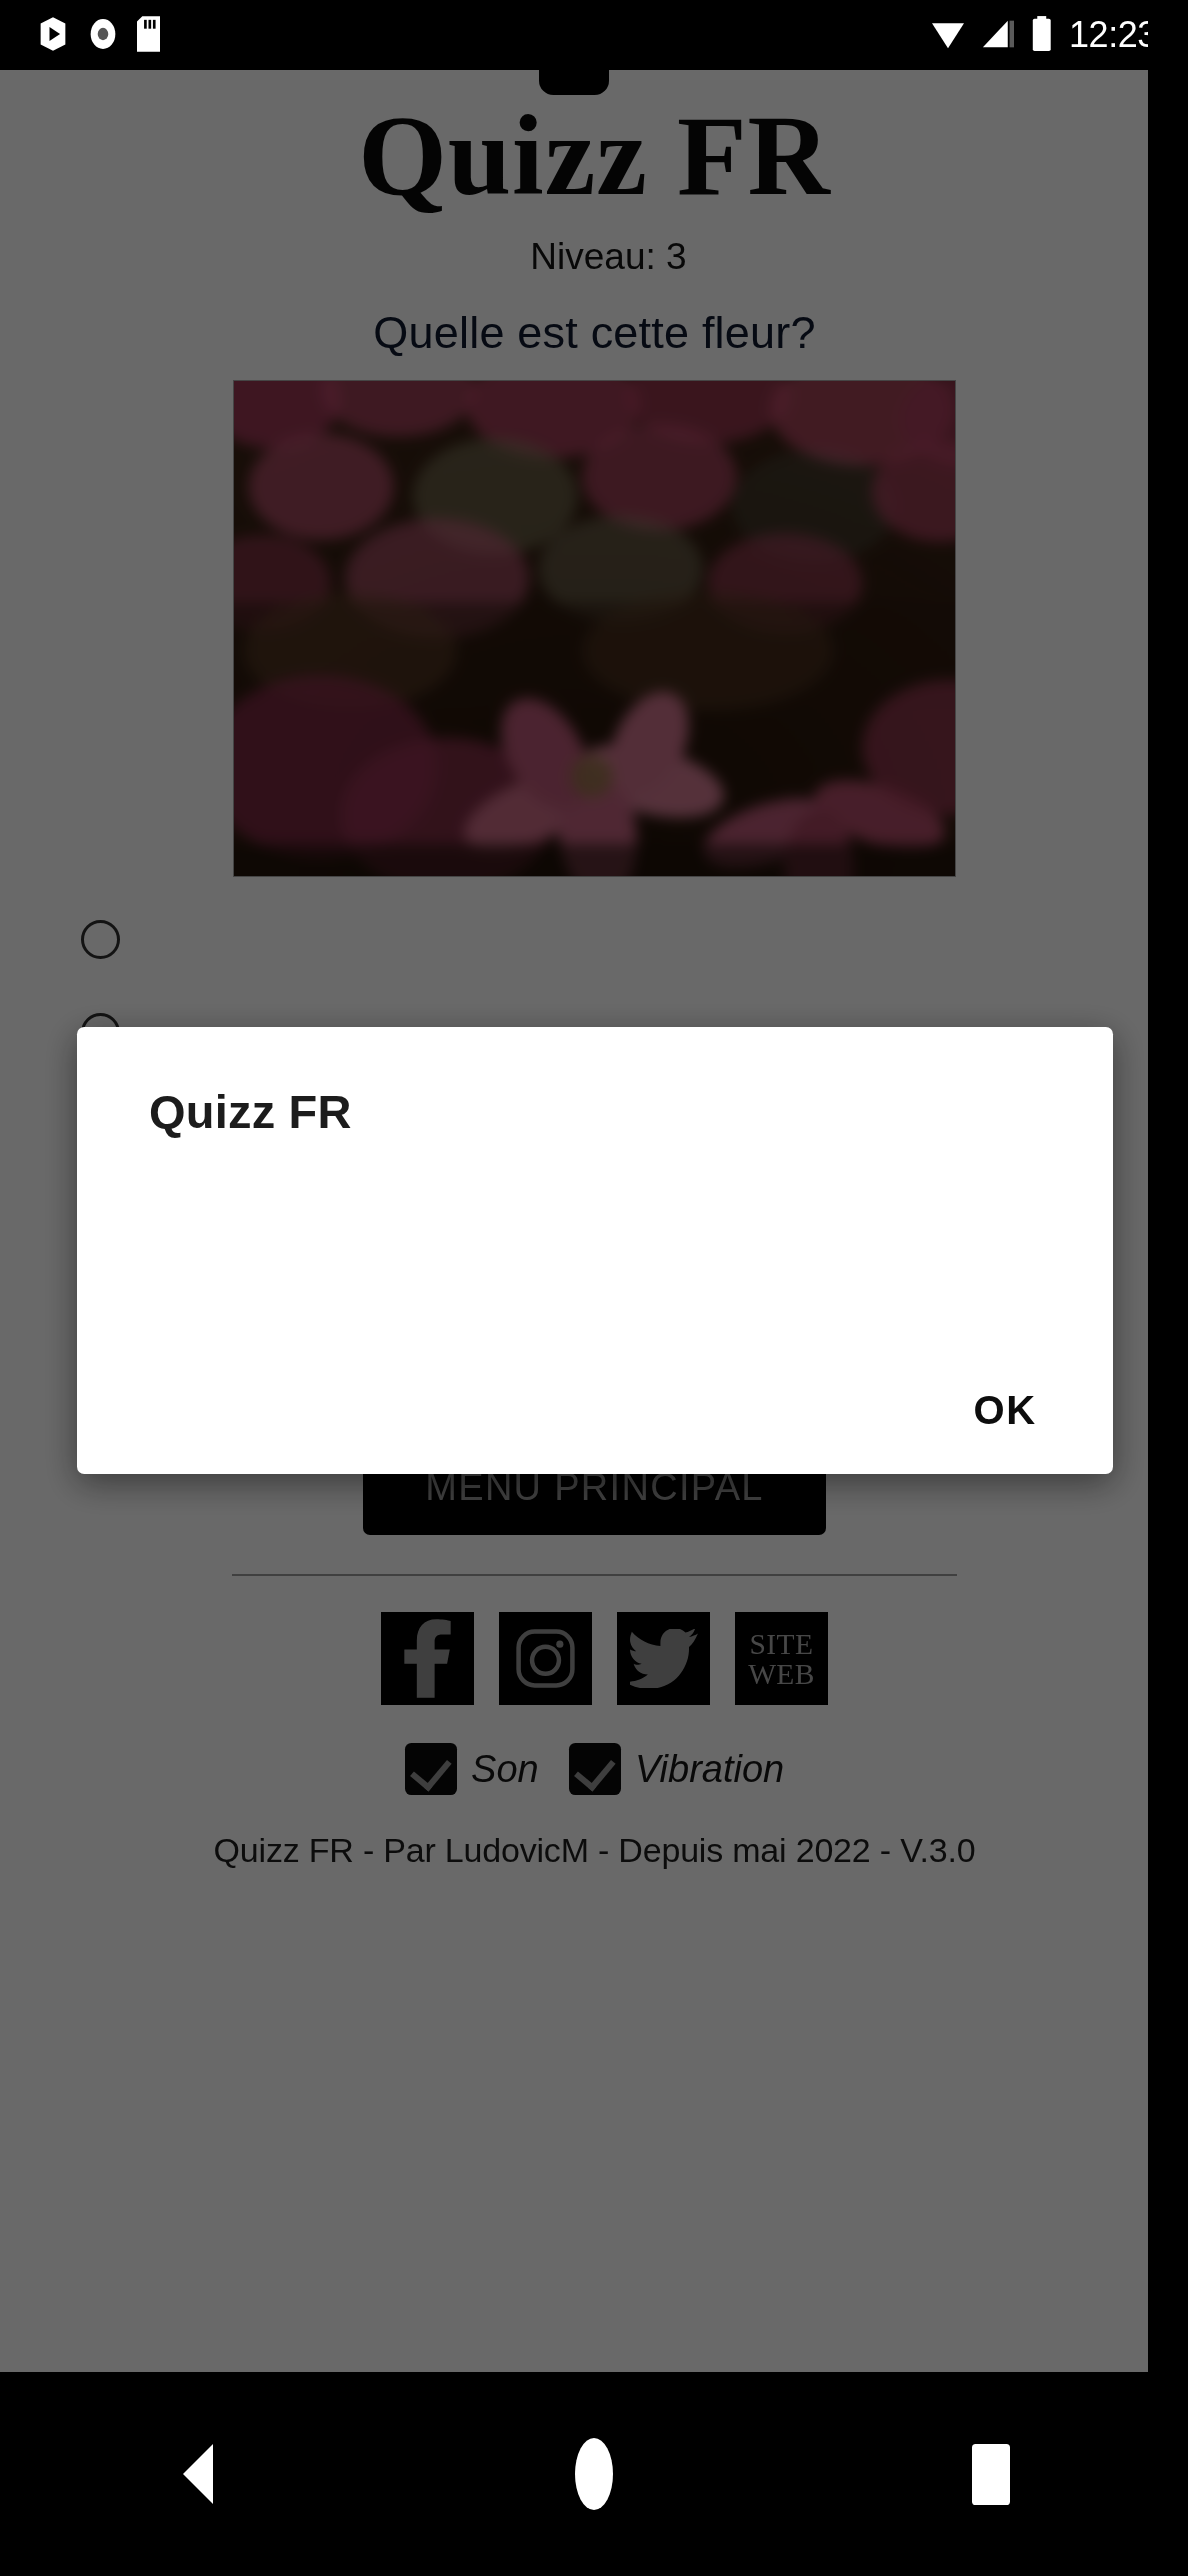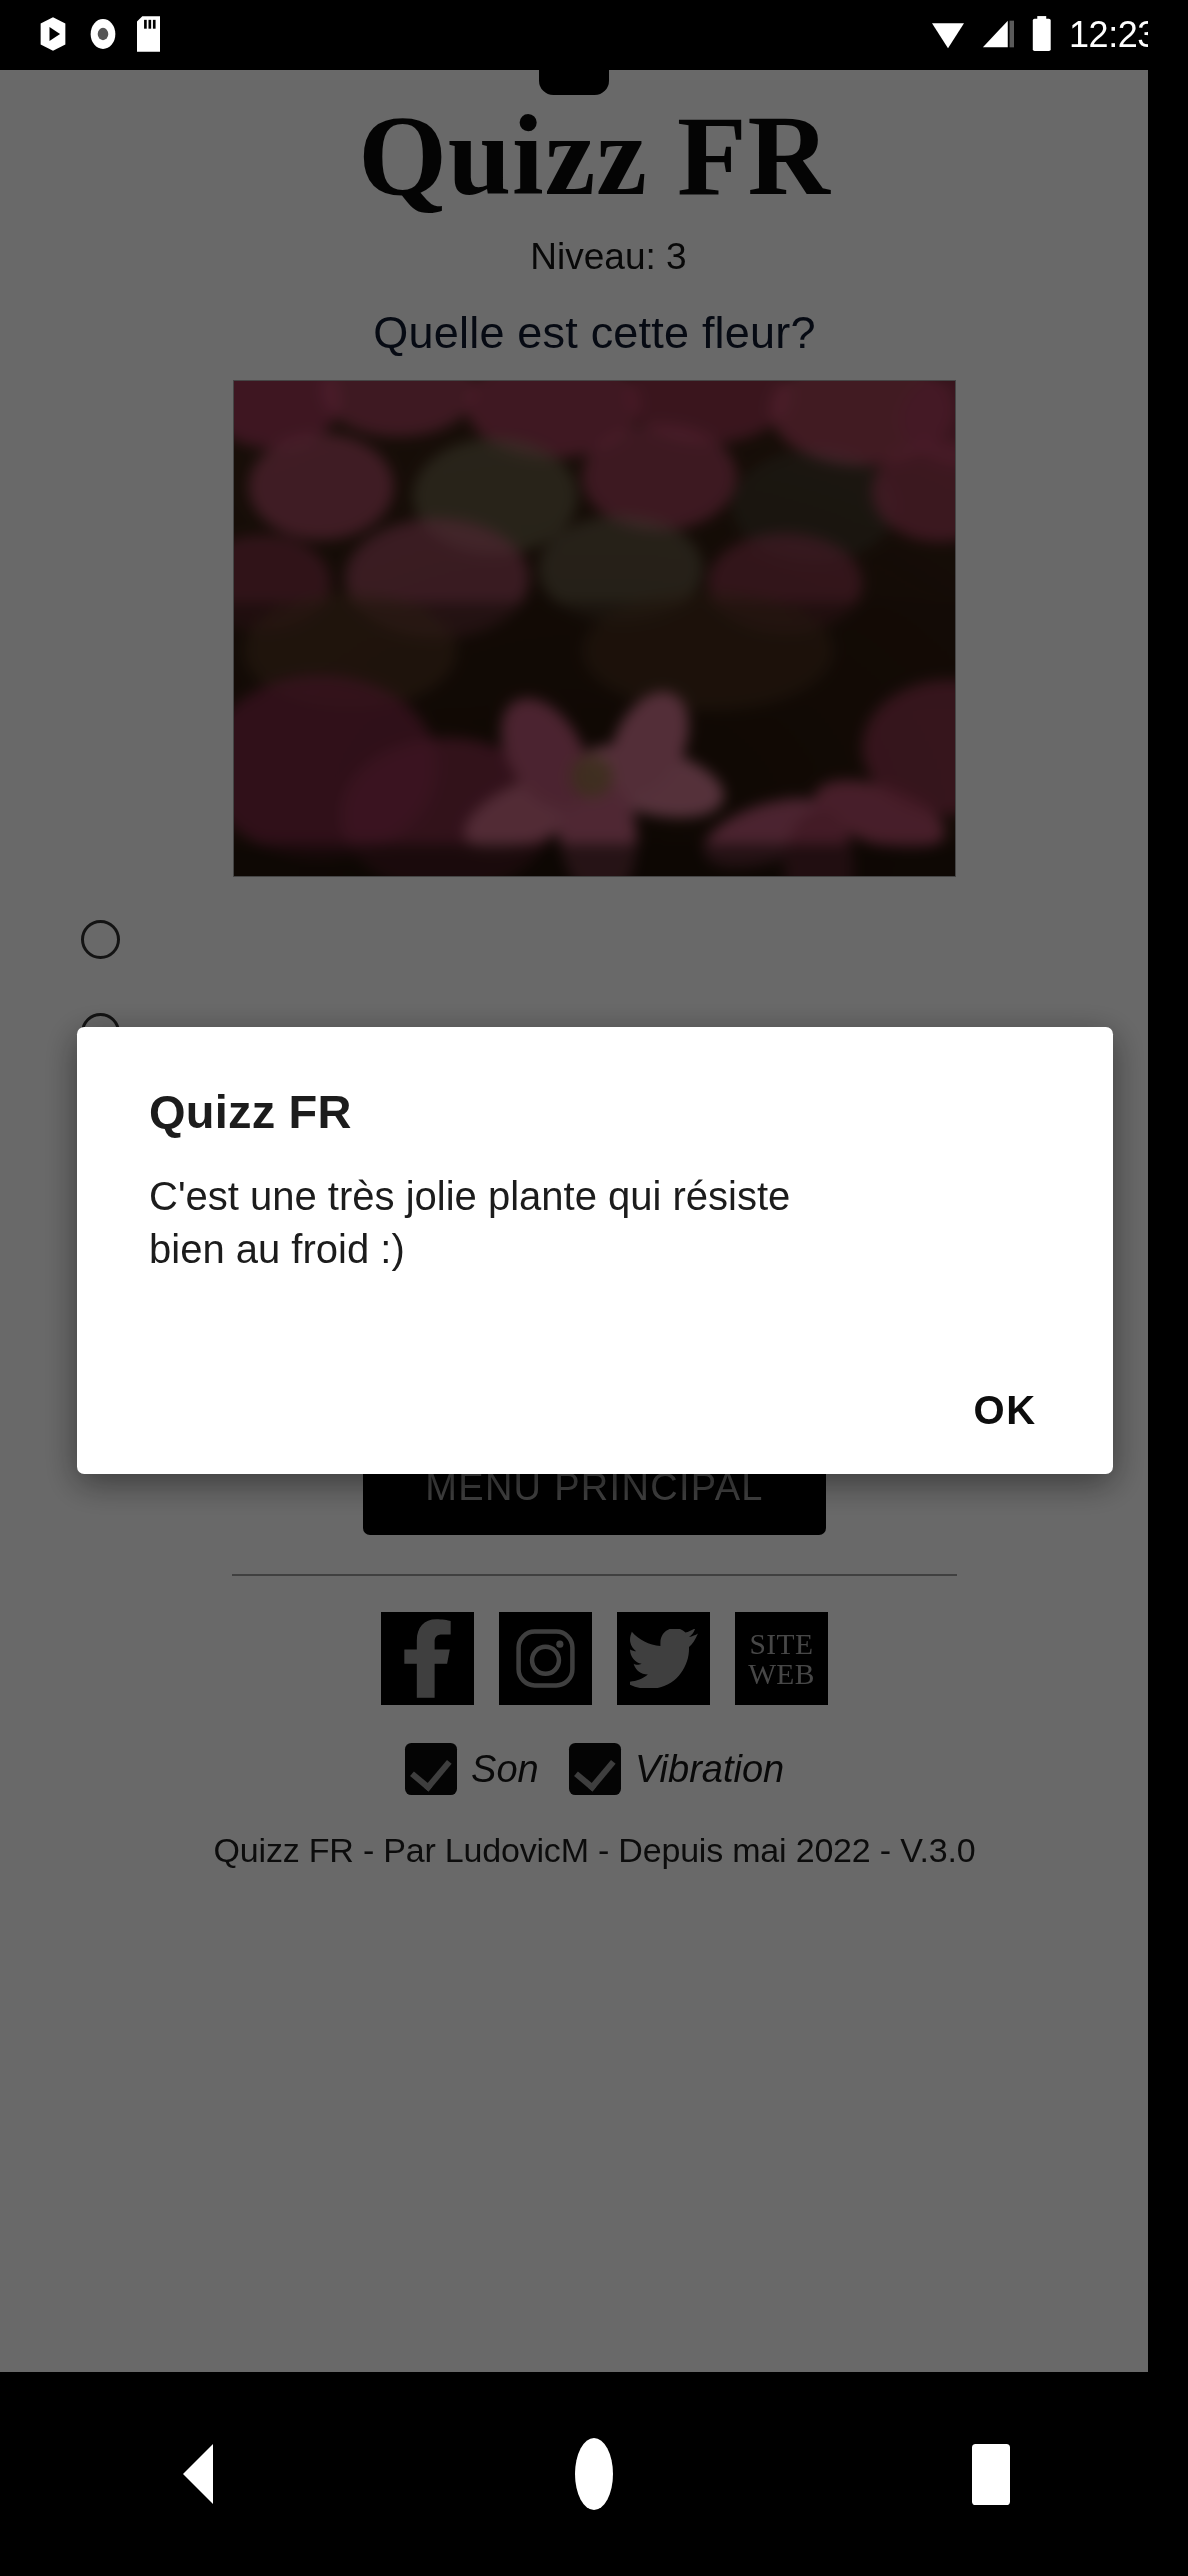--- a/index.html
+++ b/index.html
@@ -526,22 +526,20 @@
     </div>
 
     <div id="footer-credit">Quizz FR - Par LudovicM - Depuis mai 2022 - V.3.0</div>
 
   </div>
 
   <div id="scrim"></div>
 
   <div id="dialog">
     <div id="dialog-title">Quizz FR</div>
-    <div id="dialog-message">C'est une très jolie plante qui résiste
-bien au froid :)</div>
     <button id="dialog-ok">OK</button>
   </div>
 
   <div id="navbar">
     <div class="nav-btn">
       <span class="nav-back"></span>
     </div>
     <div class="nav-btn">
       <span class="nav-home"></span>
     </div>

